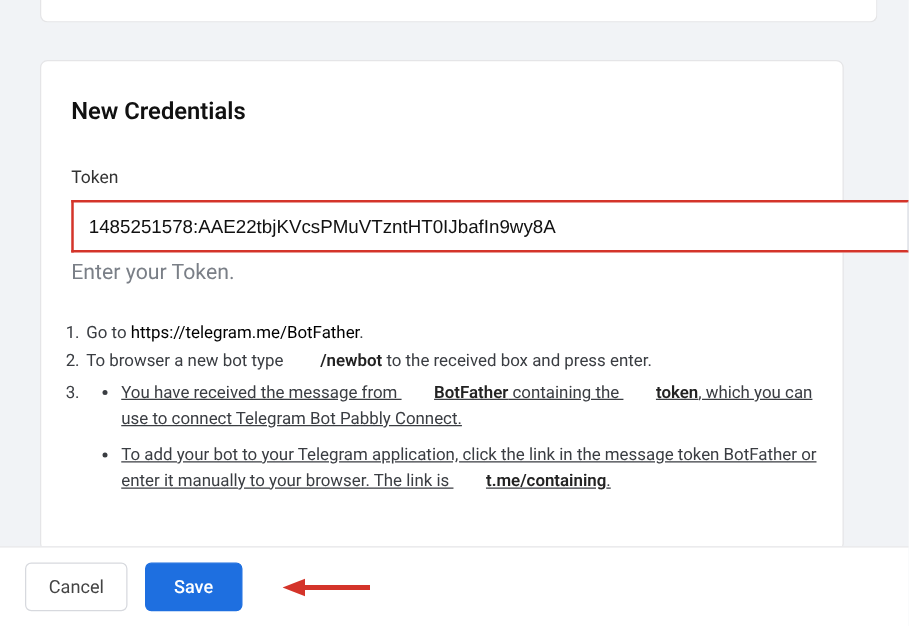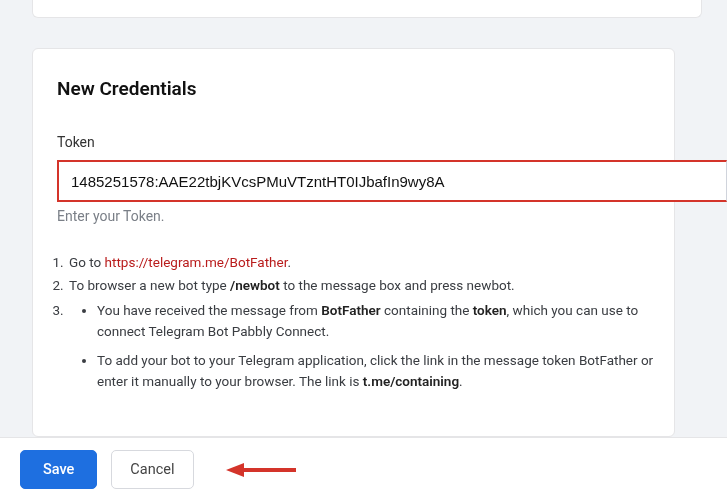--- a/index.html
+++ b/index.html
@@ -53,21 +53,21 @@
     outline: none;
     background: #fff;
     border-right: 1px solid #d0d4dc;
   }
   .token-wrap {
     position: relative;
     width: 670px;
     text-decoration: underline;
   }
   .helper {
-    font-size: 14px;
+    font-size: 17px;
     color: #7a7f87;
     margin-top: 6px;
   }
   .instructions {
     margin-top: 28px;
     font-size: 13.5px;
     color: #3a3d42;
     line-height: 1.55;
   }
   .instructions ol {
@@ -81,26 +81,27 @@
     margin-bottom: 2px;
   }
   .instructions ul {
     list-style: disc;
     margin-left: 28px;
     margin-top: 4px;
   }
   .instructions ul li {
     margin-bottom: 8px;
     padding-right: 16px;
+    text-decoration: underline;
   }
   .instructions a, .instructions .link {
-    color: #b91c1c;
+    color: #000000;
     text-decoration: none;
   }
-  .instructions b { font-weight: 600; color: #222; }
+  .instructions b { font-weight: 600; color: #222; margin-left: 26px; }
   .footer {
     position: absolute;
     left: 0;
     bottom: 0;
     width: 727px;
     height: 64px;
     background: #fff;
     border-top: 1px solid #e5e5e7;
     display: flex;
     align-items: center;
@@ -146,38 +147,38 @@
     <input class="token-input" type="text" value="1485251578:AAE22tbjKVcsPMuVTzntHT0IJbafIn9wy8A" style="">
   </div>
   <div class="helper">Enter your Token.</div>
 
   <div class="instructions">
     <ol>
       <li>
         <span>Go to </span><a href="#" class="link">https://telegram.me/BotFather</a><span>.</span>
       </li>
       <li>
-        <span>To browser a new bot type </span><b>/newbot</b><span> to the message box and press newbot.</span>
+        <span>To browser a new bot type </span><b>/newbot</b><span> to the received box and press enter.</span>
       </li>
       <li>
         <ul>
           <li>
             <span>You have received the message from </span><b>BotFather</b><span> containing the </span><b>token</b><span>, which you can use to connect Telegram Bot Pabbly Connect.</span>
           </li>
           <li>
             <span>To add your bot to your Telegram application, click the link in the message token BotFather or enter it manually to your browser. The link is </span><b>t.me/containing</b><span>.</span>
           </li>
         </ul>
       </li>
     </ol>
   </div>
 </div>
 
 <div class="footer">
+  <button class="btn btn-cancel">Cancel</button>
   <button class="btn btn-save">Save</button>
-  <button class="btn btn-cancel">Cancel</button>
   <div class="arrow">
     <svg width="70" height="20" viewBox="0 0 70 20">
       <line x1="70" y1="10" x2="14" y2="10" stroke="#d4342a" stroke-width="4"></line>
       <polygon points="0,10 18,3 18,17" fill="#d4342a"></polygon>
     </svg>
   </div>
 </div>
 
 </body></html>

